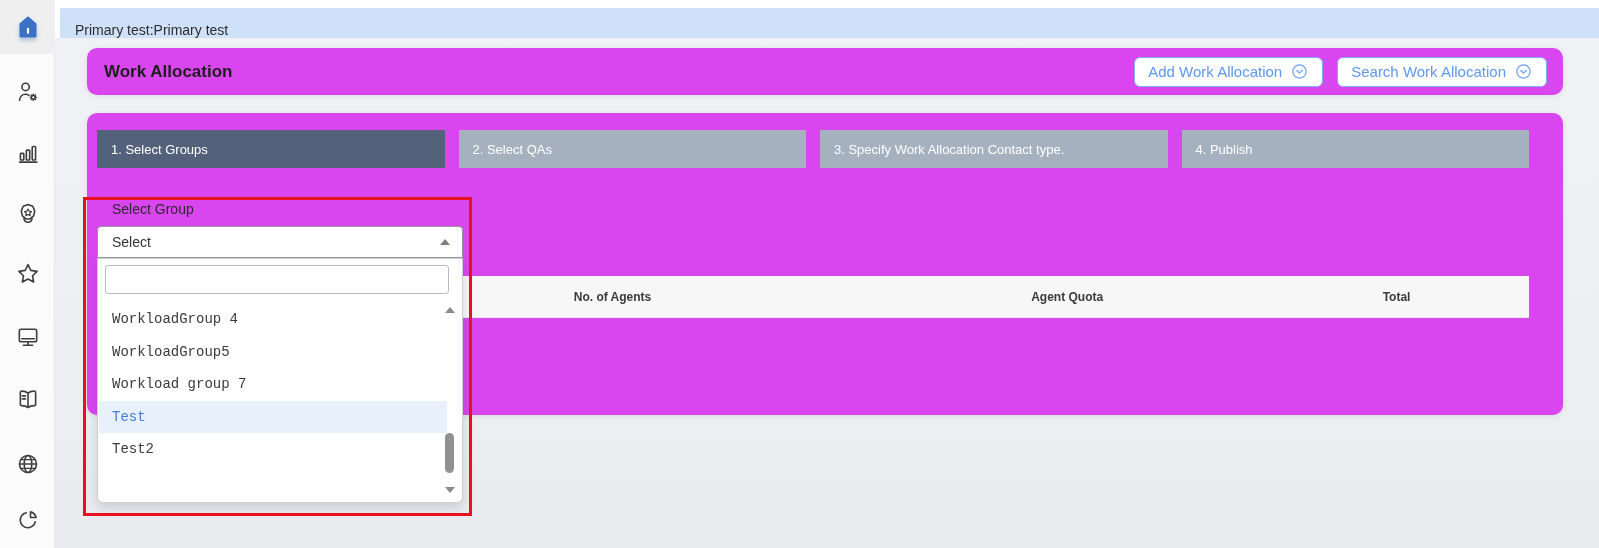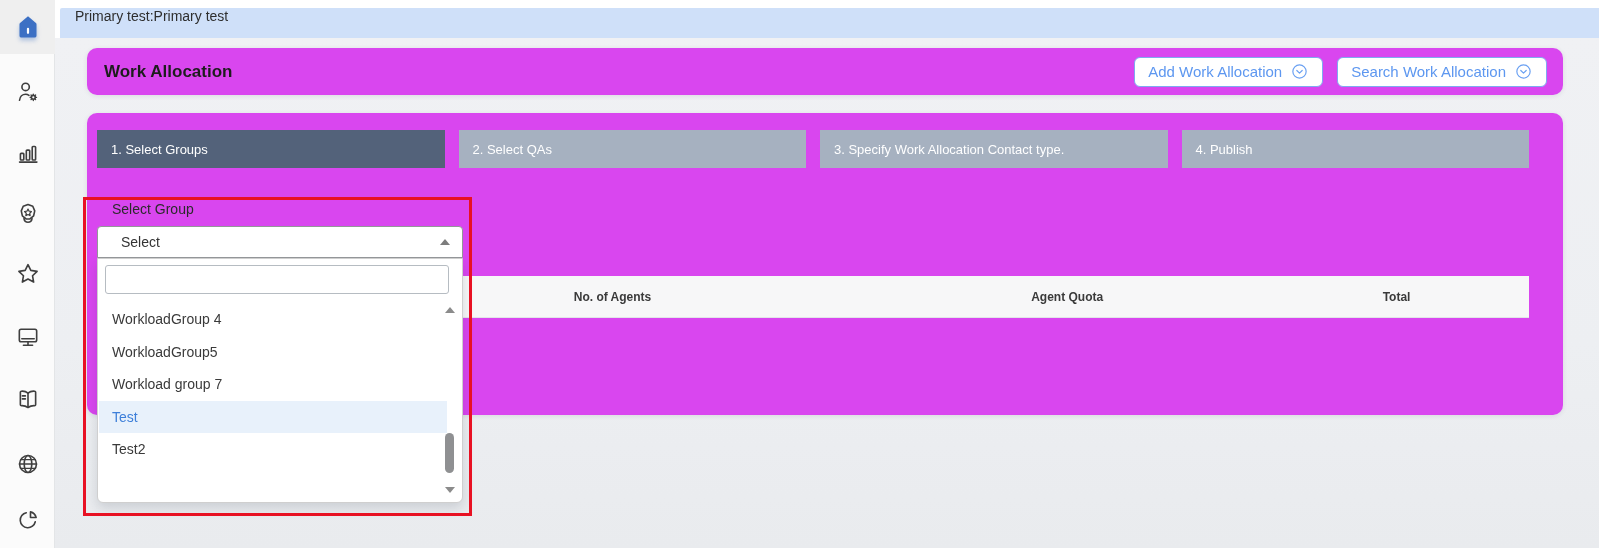--- a/index.html
+++ b/index.html
@@ -16,21 +16,21 @@
     background:#fbfbfb; border-right:1px solid #e3e5e7; z-index:5; }
   .side-item { position:absolute; left:0; width:55px; height:40px;
     display:flex; align-items:center; justify-content:center; cursor:pointer; }
   .side-item svg { width:26px; height:26px; stroke:#3f3f3f; fill:none;
     stroke-width:1.5; stroke-linecap:round; stroke-linejoin:round; }
   .home-tile { position:absolute; left:0; top:0; width:55px; height:54px;
     background:#efefef; display:flex; align-items:center; justify-content:center; cursor:pointer; }
   .home-tile svg { width:28px; height:28px; filter:drop-shadow(0 3px 2px rgba(58,111,196,.35)); }
   
   .topbar { position:absolute; left:60px; top:8px; right:0; height:30px;
-    background:#cfe0f9; display:flex; align-items:flex-start; padding-left:15px;
+    background:#cfe0f9; display:flex; align-items:flex-end; padding-left:15px;
     font-size:14px; color:#2e2e2e; z-index:4; border-top-left-radius:2px; }
   
   .card { position:absolute; background:#d946ef; border-radius:10px;
     box-shadow:0 1px 5px rgba(40,50,70,.10); }
   .header-card { left:87px; top:48px; width:1476px; height:47px;
     display:flex; align-items:center; z-index:3; }
   .page-title { margin-left:17px; font-size:17px; font-weight:700; color:#1d1d1d; }
   .header-actions { margin-left:auto; margin-right:16px; display:flex; gap:14px;align-items:flex-end; }
   .btn-outline { height:30px; padding:0 13px; display:flex; align-items:center; gap:8px;
     border:1px solid #7fa9f0; border-radius:6px; background:#fff; cursor:pointer;
@@ -47,27 +47,27 @@
   
   .table-head { position:absolute; left:10px; top:163px; width:1432px; height:42px;
     background:#f7f7f8; border-bottom:1px solid #e2e5e8;
     display:grid; grid-template-columns:18% 36% 27.5% 18.5%; align-items:center; }
   .th { text-align:center; font-size:12px; font-weight:700; color:#3a3a3a; }
   
   .select-label { position:absolute; left:112px; top:201px; font-size:14px;
     color:#2b2b2b; z-index:10; }
   .select-box { position:absolute; left:97px; top:226px; width:366px; height:32px;
     background:#fff; border:1px solid #939699; border-radius:4px 4px 0 0;
-    display:flex; align-items:center; padding:0 12px 0 23px; font-size:14px;
+    display:flex; align-items:center; padding:0 12px 0 14px; font-size:14px;
     color:#333; cursor:pointer; z-index:11; }
   .caret-up { margin-left:auto; width:0; height:0; border-left:5px solid transparent;
     border-right:5px solid transparent; border-bottom:6px solid #7d7d7d; }
   .dropdown-panel { position:absolute; left:97px; top:258px; width:366px; height:245px;
     background:#fff; border:1px solid #cfcfcf; border-radius:0 0 6px 6px;
-    box-shadow:0 5px 12px rgba(30,40,60,.15); z-index:10; }
+    box-shadow:0 5px 12px rgba(30,40,60,.15); z-index:10;font-family:Liberation Mono, monospace; }
   .dropdown-search { position:absolute; left:7px; top:6px; width:344px; height:29px;
     border:1px solid #b6bcc2; border-radius:3px; font-size:14px; padding:0 8px;
     font-family:inherit; outline:none; }
   .option-list { position:absolute; left:1px; top:44px; width:348px; }
   .option { height:32.5px; display:flex; align-items:center; padding-left:13px;
     font-size:14px; color:#3a3a3a; cursor:pointer; }
   .option.highlighted { background:#e8f1fb; color:#3d7fd9; }
   
   .v-scrollbar { position:absolute; right:6px; top:46px; bottom:7px; width:13px; }
   .sb-arrow { position:absolute; left:2px; width:0; height:0;

